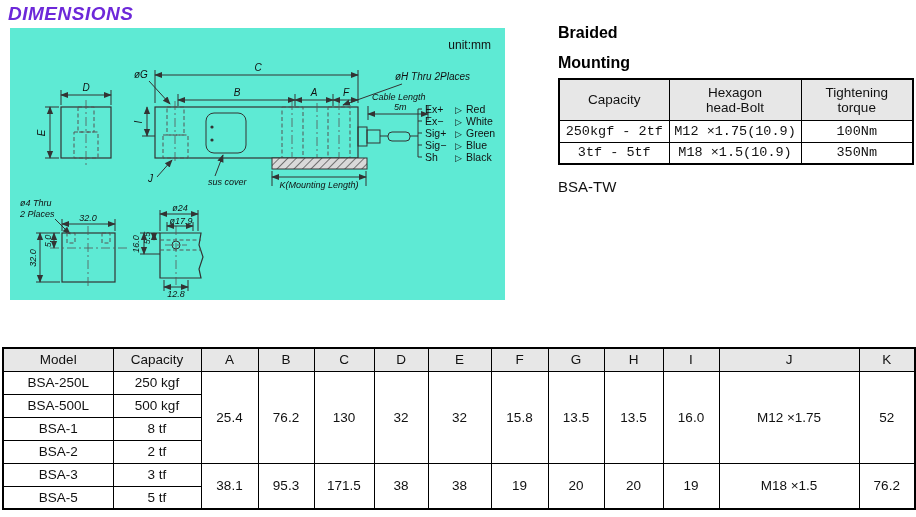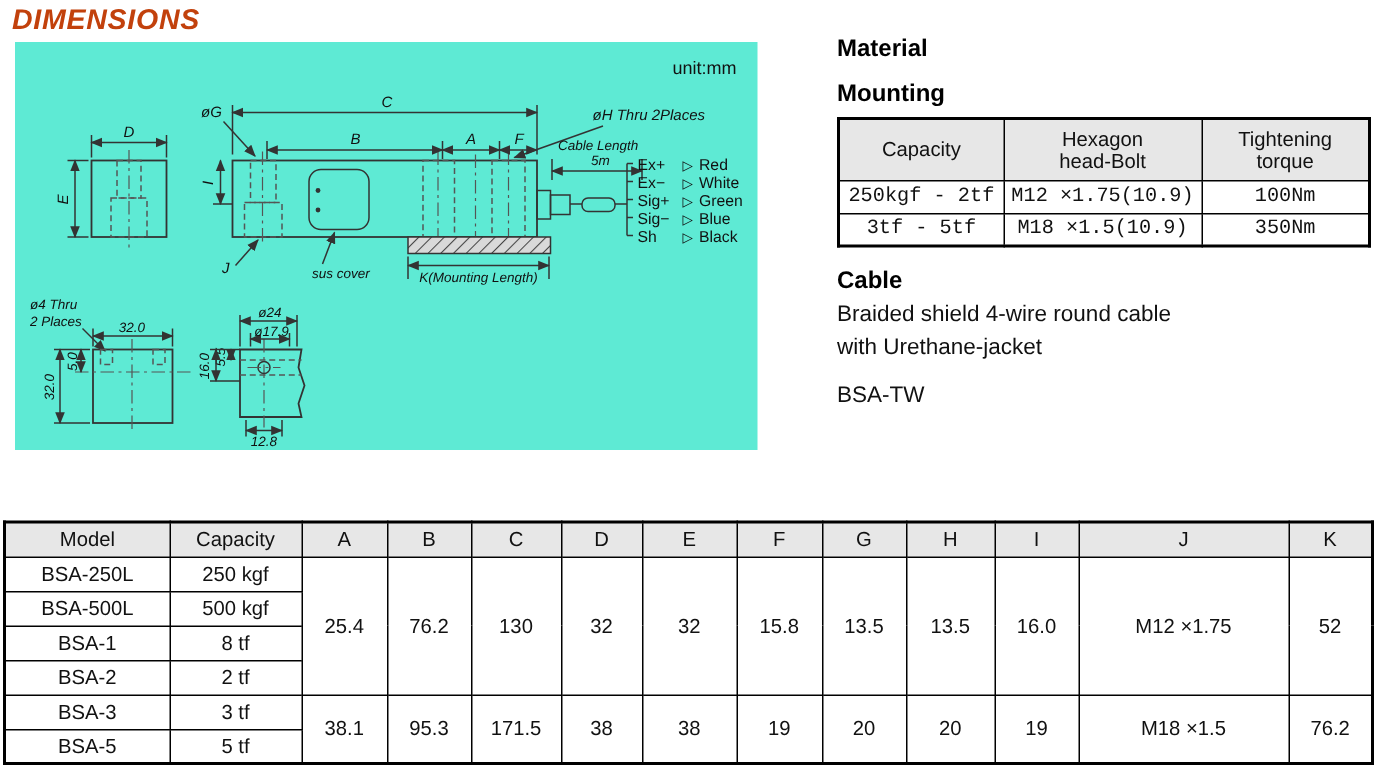--- a/index.html
+++ b/index.html
@@ -5,21 +5,21 @@
   * { box-sizing: border-box; margin: 0; padding: 0; }
   html,body { background:#fff; }
   .page {
     position: relative; width: 916px; height: 517px;
     background: #fff; overflow: hidden;
     font-family: "Liberation Sans", sans-serif; color: #111;
   }
   .title {
     position: absolute; left: 8px; top: 3px;
     font: italic bold 19px "Liberation Sans", sans-serif;
-    letter-spacing: .5px; color: #c2410c;
+    letter-spacing: .5px; color: #6d28d9;
   }
   .panel {
     position: absolute; left: 10px; top: 28px;
     width: 495px; height: 272px; background: #5eead4;
   }
   .panel svg { display:block; }
   
   .dl  { stroke:#333; stroke-width:1; fill:none; }
   .dl2 { stroke:#333; stroke-width:1.2; fill:none; }
   .dash{ stroke:#555; stroke-width:1; fill:none; stroke-dasharray:4 2.5; }
@@ -248,21 +248,21 @@
         <line class="dl" x1="154" y1="252" x2="154" y2="263"></line>
         <line class="dl" x1="178" y1="252" x2="178" y2="263"></line>
         <line class="dl" x1="154" y1="259" x2="178" y2="259" marker-start="url(#ar)" marker-end="url(#ar)"></line>
         <text class="dts" x="166" y="269" text-anchor="middle">12.8</text>
       </g>
     </svg>
   </div>
 
   <div class="rightcol">
     <div class="sec">
-      <h3>Material</h3>
+      <h3>Braided</h3>
     </div>
 
     <div class="sec">
       <h3>Mounting</h3>
       <table class="mnt">
         <colgroup>
             <col style="width:110px">
             <col style="width:132px">
             <col style="width:112px">
           </colgroup>
@@ -288,25 +288,20 @@
         </tr>
         <tr>
           <td>3tf - 5tf</td>
           <td>M18 ×1.5(10.9)</td>
           <td>350Nm</td>
         </tr>
       </tbody>
         </table>
     </div>
 
-    <div class="sec" style="margin-top:14px">
-      <h3>Cable</h3>
-      <p>Braided shield 4-wire round cable</p>
-      <p>with Urethane-jacket</p>
-    </div>
 
     <div class="sec">
       <p>BSA-TW</p>
     </div>
   </div>
 
   <table class="dim">
     <colgroup>
       <col style="width:110px">
         <col style="width:88px">

